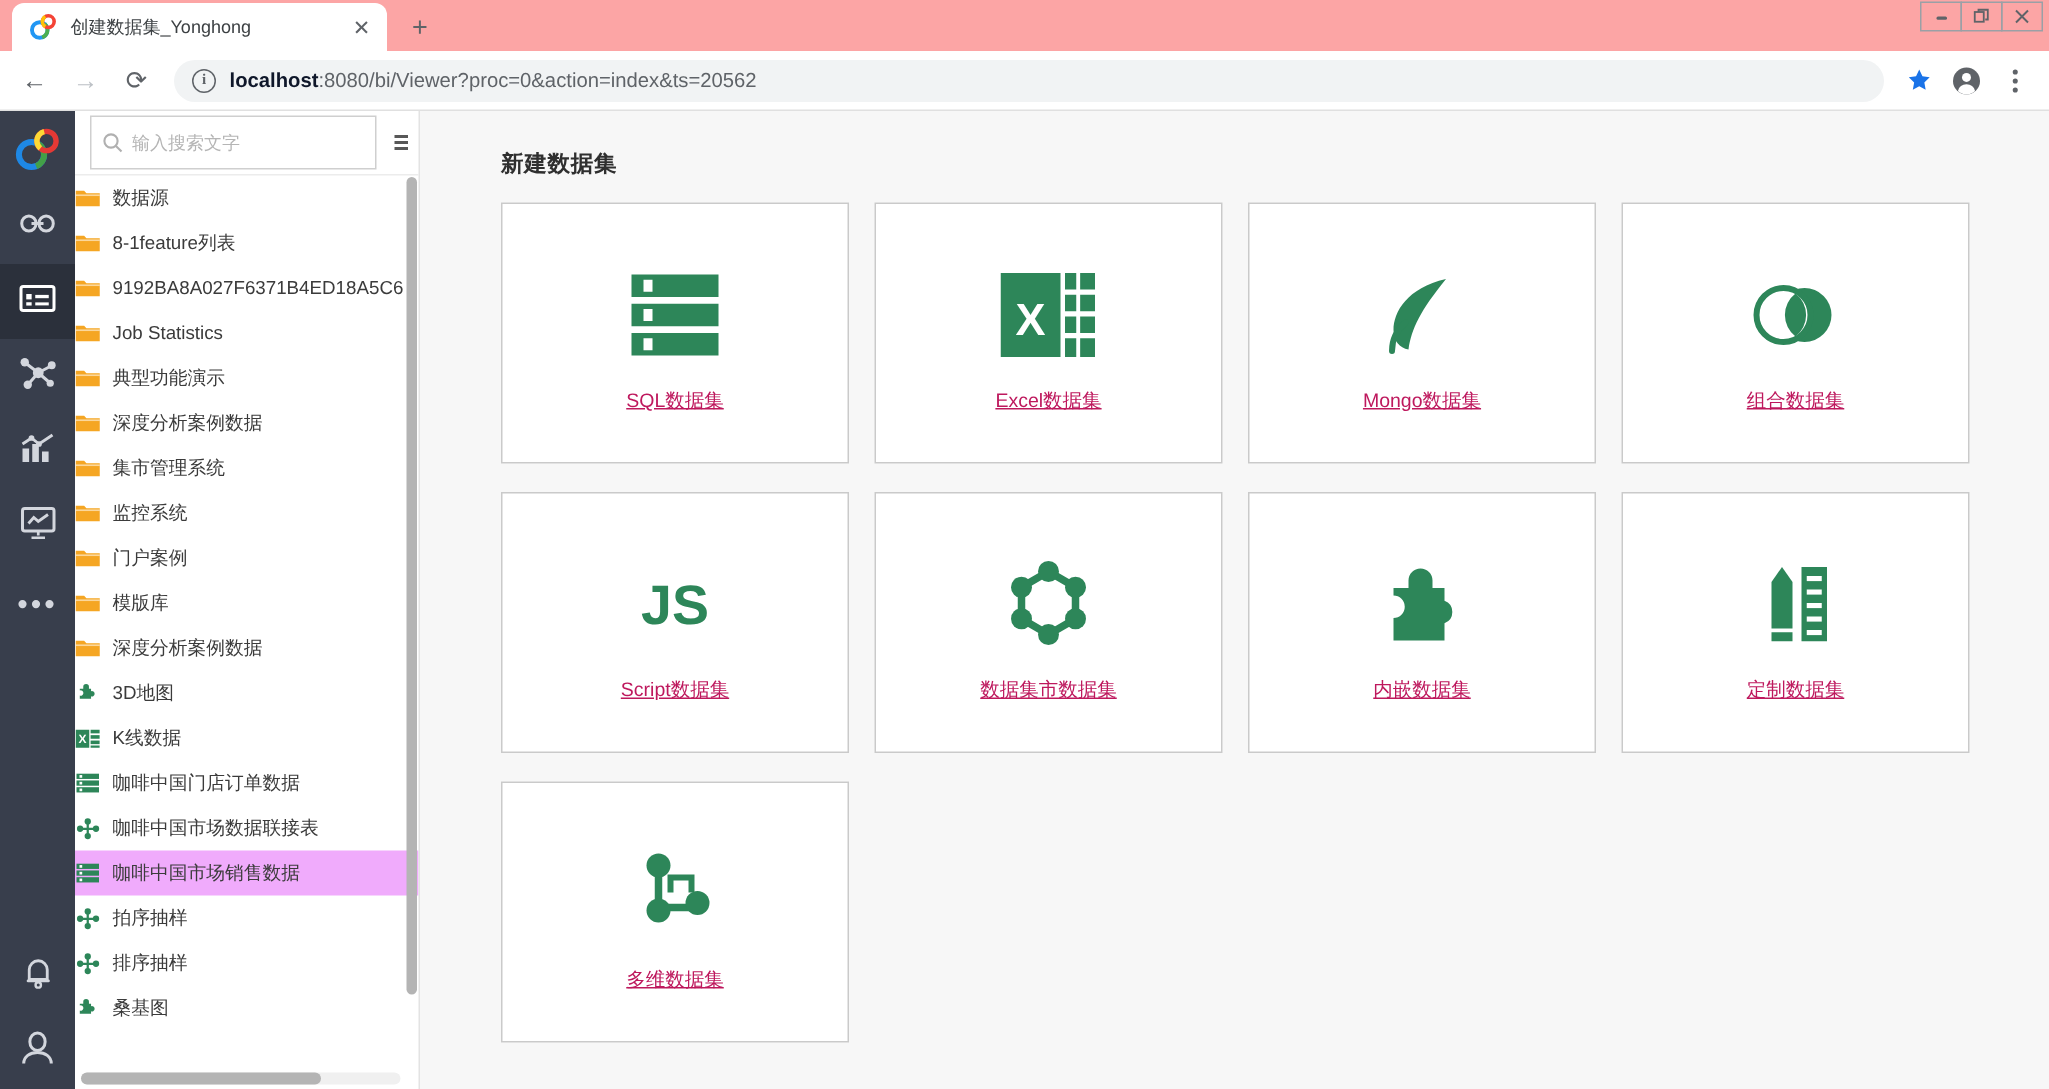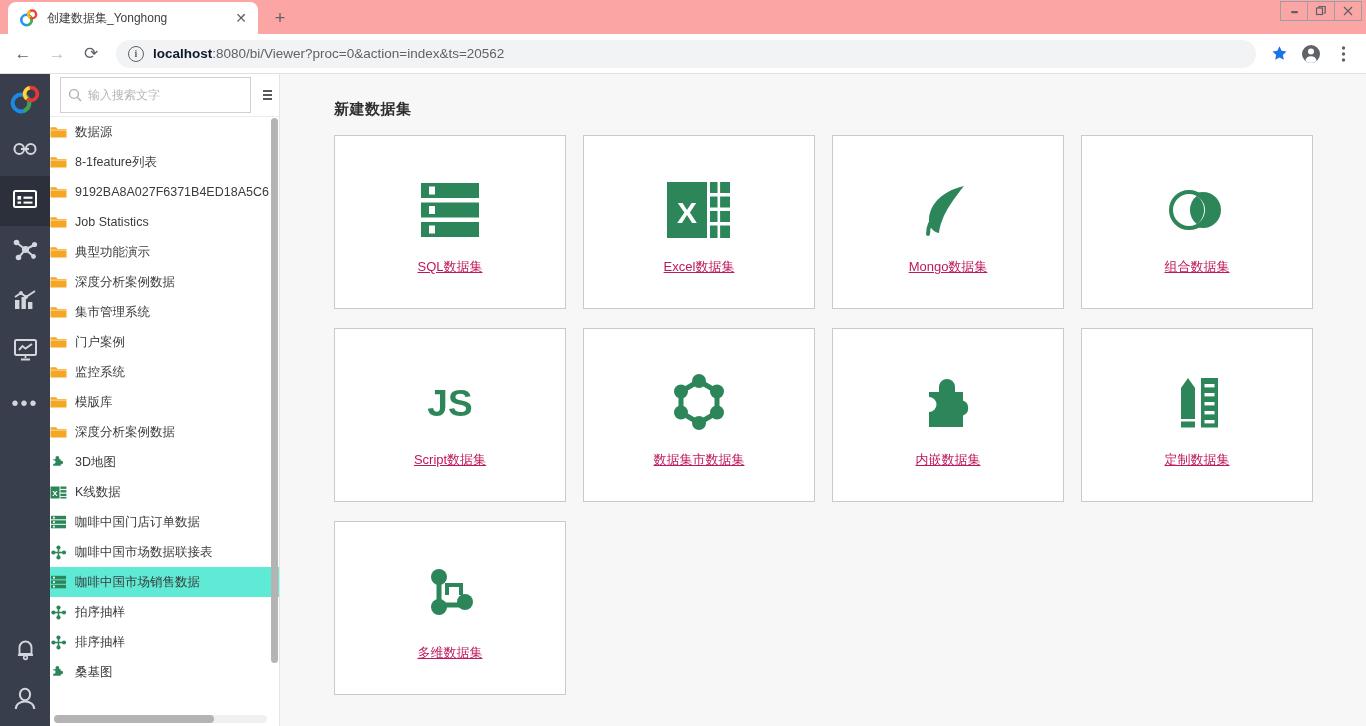--- a/index.html
+++ b/index.html
@@ -134,21 +134,21 @@
 
   .tree-body {
     flex: 1 1 auto; overflow: hidden; position: relative;
     border-top: 1px solid #ececec;
   }
   .tree-list { position: absolute; top: 0; left: 0; right: 0; }
   .tree-item {
     height: 30px; display: flex; align-items: center;
     white-space: nowrap; overflow: hidden;
   }
-  .tree-item.selected { background: #5eead4; }
+  .tree-item.selected { background: #f0abfc; }
   .tree-ico { flex: 0 0 17px; width: 17px; height: 16px; margin-right: 8px; display: flex; align-items: center; }
   .tree-label { font-size: 12.5px; color: #3b3b3b; overflow: hidden; }
 
   .tree-vscroll {
     position: absolute; right: 1px; top: 44px;
     width: 7px; height: 545px; border-radius: 4px; background: #b4b4b4;
   }
   .tree-hscroll-track {
     position: absolute; left: 4px; right: 12px; bottom: 3px;
     height: 8px; background: #f0f0f0; border-radius: 4px;
@@ -437,30 +437,30 @@
               </span>
               <span class="tree-label">集市管理系统</span>
             </div>
             <div class="tree-item">
               <span class="tree-ico">
                 <svg width="17" height="14" viewBox="0 0 17 14">
                   <path d="M0.5 2.2h5.6l1.5 1.7H16.5v8.6H0.5z" fill="#f5a623"></path>
                   <rect x="0.5" y="4.6" width="16" height="1.1" fill="#ffffff" opacity=".55"></rect>
                 </svg>
               </span>
+              <span class="tree-label">监控系统</span>
+            </div>
+            <div class="tree-item">
+              <span class="tree-ico">
+                <svg width="17" height="14" viewBox="0 0 17 14">
+                  <path d="M0.5 2.2h5.6l1.5 1.7H16.5v8.6H0.5z" fill="#f5a623"></path>
+                  <rect x="0.5" y="4.6" width="16" height="1.1" fill="#ffffff" opacity=".55"></rect>
+                </svg>
+              </span>
               <span class="tree-label">门户案例</span>
-            </div>
-            <div class="tree-item">
-              <span class="tree-ico">
-                <svg width="17" height="14" viewBox="0 0 17 14">
-                  <path d="M0.5 2.2h5.6l1.5 1.7H16.5v8.6H0.5z" fill="#f5a623"></path>
-                  <rect x="0.5" y="4.6" width="16" height="1.1" fill="#ffffff" opacity=".55"></rect>
-                </svg>
-              </span>
-              <span class="tree-label">监控系统</span>
             </div>
             <div class="tree-item">
               <span class="tree-ico">
                 <svg width="17" height="14" viewBox="0 0 17 14">
                   <path d="M0.5 2.2h5.6l1.5 1.7H16.5v8.6H0.5z" fill="#f5a623"></path>
                   <rect x="0.5" y="4.6" width="16" height="1.1" fill="#ffffff" opacity=".55"></rect>
                 </svg>
               </span>
               <span class="tree-label">模版库</span>
             </div>

